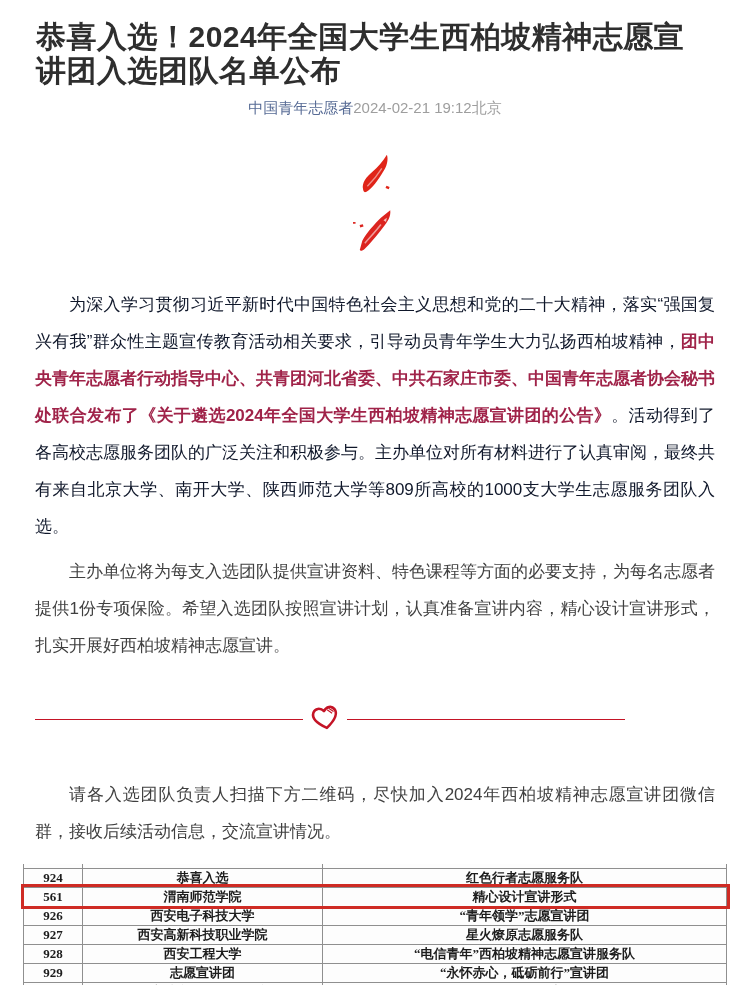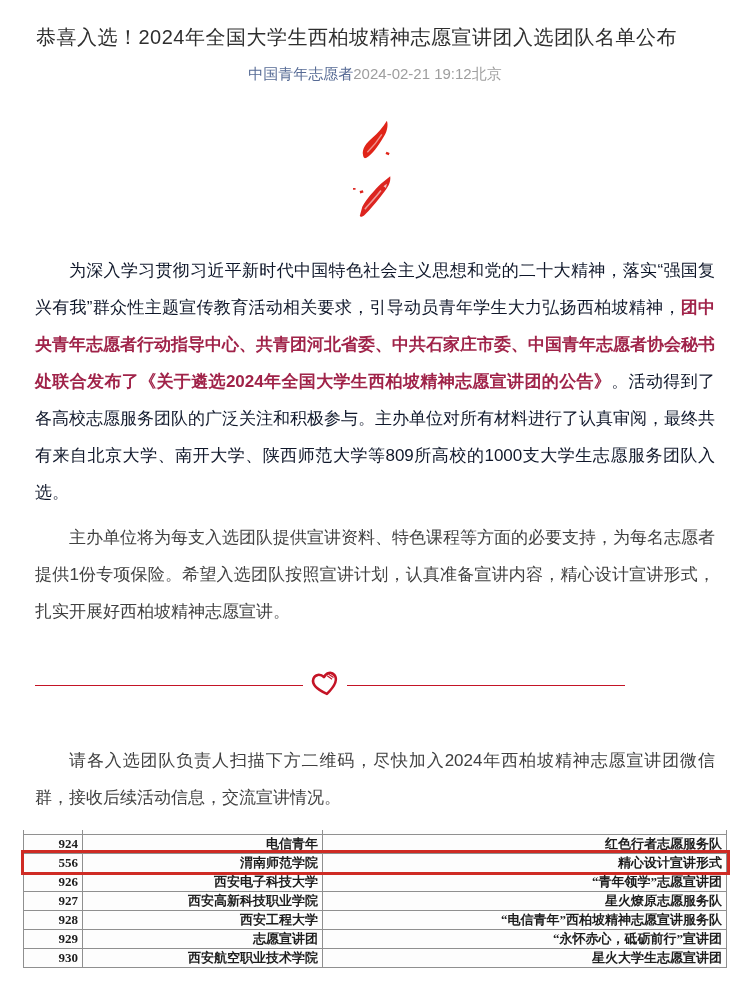--- a/index.html
+++ b/index.html
@@ -6,21 +6,21 @@
   html, body { width: 750px; }
   body {
     width: 750px; height: 985px; overflow: hidden;
     background: #ffffff;
     font-family: "Liberation Sans", "DejaVu Sans", sans-serif;
   }
   .page { width: 750px; height: 985px; position: relative; }
 
   h1.title {
     margin: 20px 36px 0 36px;
-    font-size: 20px; line-height: 34px; font-weight: 400;
+    font-size: 30px; line-height: 34px; font-weight: 700;
     color: #2e2e2e; letter-spacing: 0.5px;
   }
   .byline {
     margin: 11px 36px 0 36px;
     display: flex; align-items: baseline; 
     font-size: 15px;
     justify-content: center;
   }
   .byline .account { color: #576b95; cursor: pointer; }
   .byline .meta { color: #9e9e9e; }
@@ -54,21 +54,21 @@
   .table-wrap {
     margin: 14px 0 0 23px; width: 703px; position: relative;
     background: #fdfdfd;
   }
   table.team-table {
     width: 703px; border-collapse: collapse; table-layout: fixed;
     font-family: "Liberation Serif", "DejaVu Serif", serif;
     font-weight: 700; font-size: 13px; color: #1d1d1d;
   }
   table.team-table td {
-    border: 1px solid #8f8f8f; text-align: right;
+    border: 1px solid #8f8f8f; text-align: center;
     height: 18px; padding: 0 4px; overflow: hidden; white-space: nowrap;
   }
   table.team-table thead td { border-top: none; height: 4px; }
   col.c-no { width: 59px; }
   col.c-school { width: 240px; }
   col.c-team { width: 404px; }
   tr.hl { outline: 3px solid #cf2b24; outline-offset: 0px; }
 </style>
 </head>
 <body>
@@ -131,25 +131,25 @@
       <thead>
         <tr>
             <td></td>
             <td></td>
             <td></td>
           </tr>
       </thead>
       <tbody>
           <tr>
             <td>924</td>
-            <td>电信青年</td>
+            <td>恭喜入选</td>
             <td>红色行者志愿服务队</td>
           </tr>
           <tr class="hl">
-            <td>556</td>
+            <td>561</td>
             <td>渭南师范学院</td>
             <td>精心设计宣讲形式</td>
           </tr>
           <tr>
             <td>926</td>
             <td>西安电子科技大学</td>
             <td>“青年领学”志愿宣讲团</td>
           </tr>
           <tr>
             <td>927</td>

